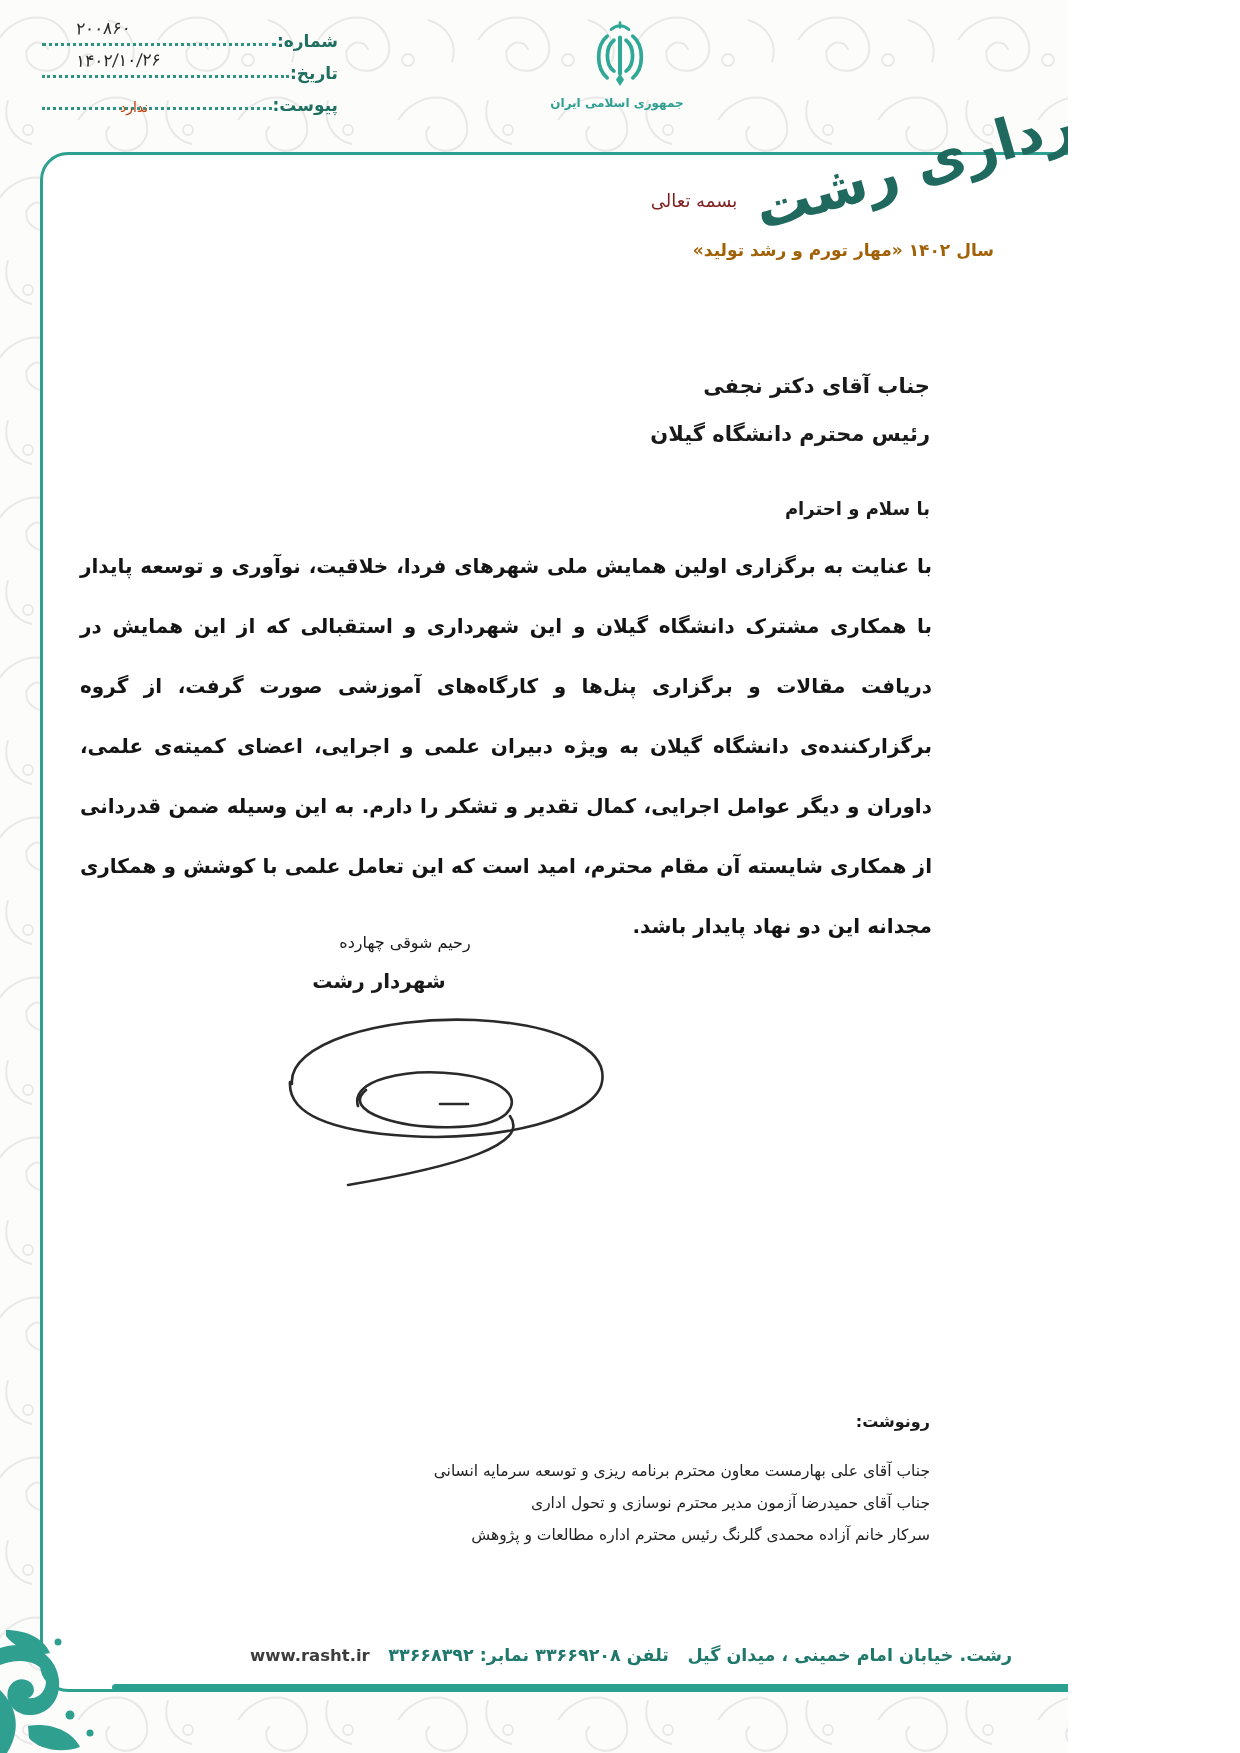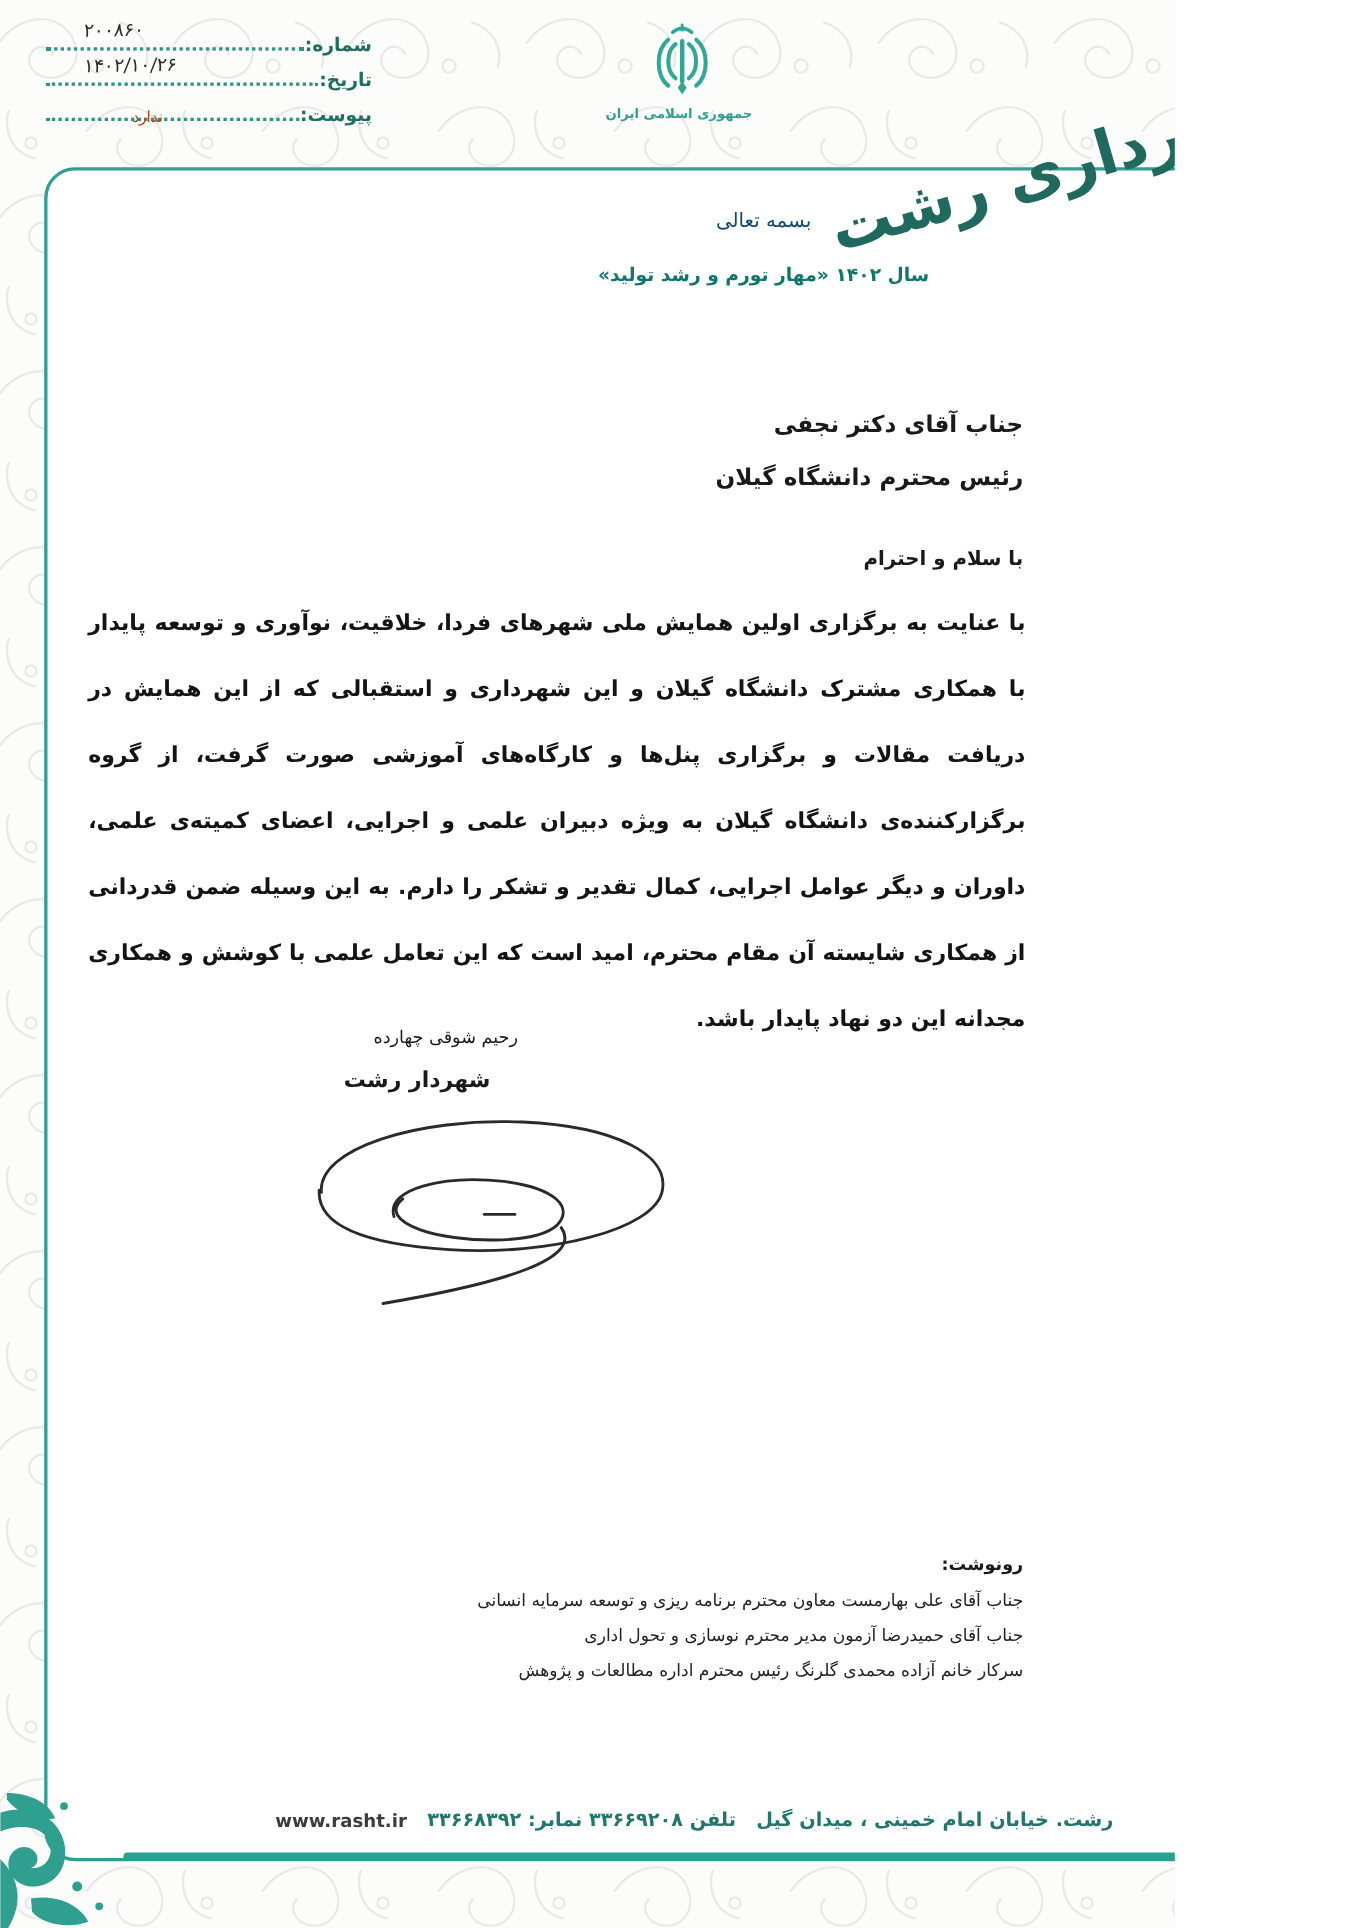--- a/index.html
+++ b/index.html
@@ -32,38 +32,38 @@
     font-size:12px;font-weight:bold;color:#2fa091;z-index:2;
   }
   
   .stamp{position:absolute;left:1078px;top:24px;z-index:3;}
   .calligraphy{
     position:absolute;left:762px;top:118px;width:410px;text-align:center;
     transform:rotate(-16deg);font-size:56px;font-weight:bold;color:#20695f;
     white-space:nowrap;z-index:3;letter-spacing:-1px;
   }
   
-  .bismillah{position:absolute;left:394px;top:190px;width:600px;text-align:center;font-size:18px;color:#0c4a6e;z-index:2;}
-  .slogan{position:absolute;left:394px;top:240px;width:600px;text-align:center;font-size:17px;font-weight:bold;color:#0f766e;z-index:2;}
+  .bismillah{position:absolute;left:394px;top:190px;width:600px;text-align:center;font-size:18px;color:#7f1d1d;z-index:2;}
+  .slogan{position:absolute;left:394px;top:240px;width:600px;font-size:17px;font-weight:bold;color:#a16207;z-index:2;}
   .recipient{position:absolute;right:138px;top:374px;text-align:right;z-index:2;}
   .recipient-name{font-size:21px;font-weight:bold;}
   .recipient-title{font-size:21px;font-weight:bold;margin-top:24px;}
   .salutation{position:absolute;right:138px;top:498px;font-size:18px;font-weight:bold;z-index:2;}
   .body-text{
     position:absolute;left:80px;right:136px;top:536px;z-index:2;
     font-size:20px;font-weight:bold;line-height:60px;text-align:justify;color:#141414;
   }
   
   .signature{position:absolute;left:215px;top:933px;width:380px;text-align:center;z-index:2;}
   .signer-name{font-size:16px;font-weight:normal;}
   .signer-title{font-size:20px;font-weight:bold;margin-top:17px;transform:translateX(-26px);}
   .scribble{position:absolute;left:230px;top:966px;z-index:2;}
   
   .cc{position:absolute;right:138px;top:1412px;text-align:right;z-index:2;}
-  .cc-label{font-size:16px;font-weight:bold;margin-bottom:8px;}
+  .cc-label{font-size:16px;font-weight:bold;margin-bottom:24px;}
   .cc-item{font-size:15.5px;line-height:32px;color:#222;text-align:right;}
   
   .footer{
     position:absolute;left:250px;width:762px;top:1645px;z-index:2;
     display:flex;justify-content:space-between;align-items:center;
   }
   .footer-address,.footer-phone{font-size:17.5px;font-weight:bold;color:#20786c;white-space:nowrap;}
   .footer-website{font-size:16.5px;font-weight:bold;color:#3c3c3c;direction:ltr;white-space:nowrap;}
   .footer-line{position:absolute;left:112px;top:1684px;width:1080px;height:7px;background:#2aa090;border-radius:4px;z-index:2;}
   .corner-ornament{position:absolute;left:0;top:1630px;z-index:3;}

